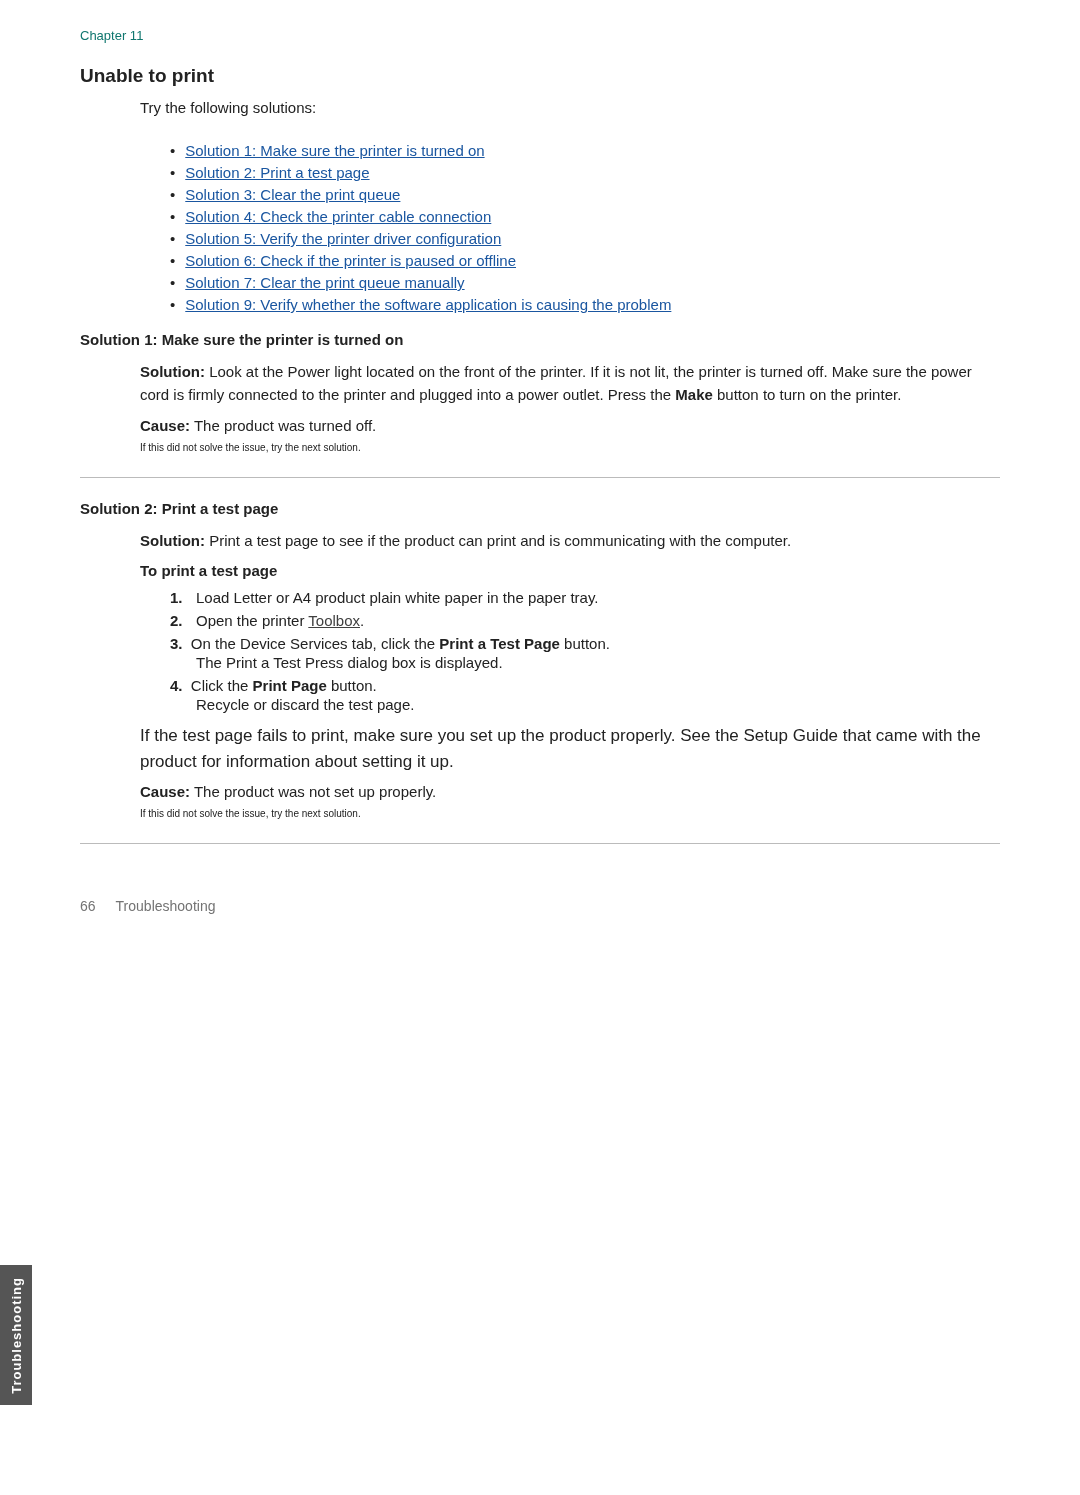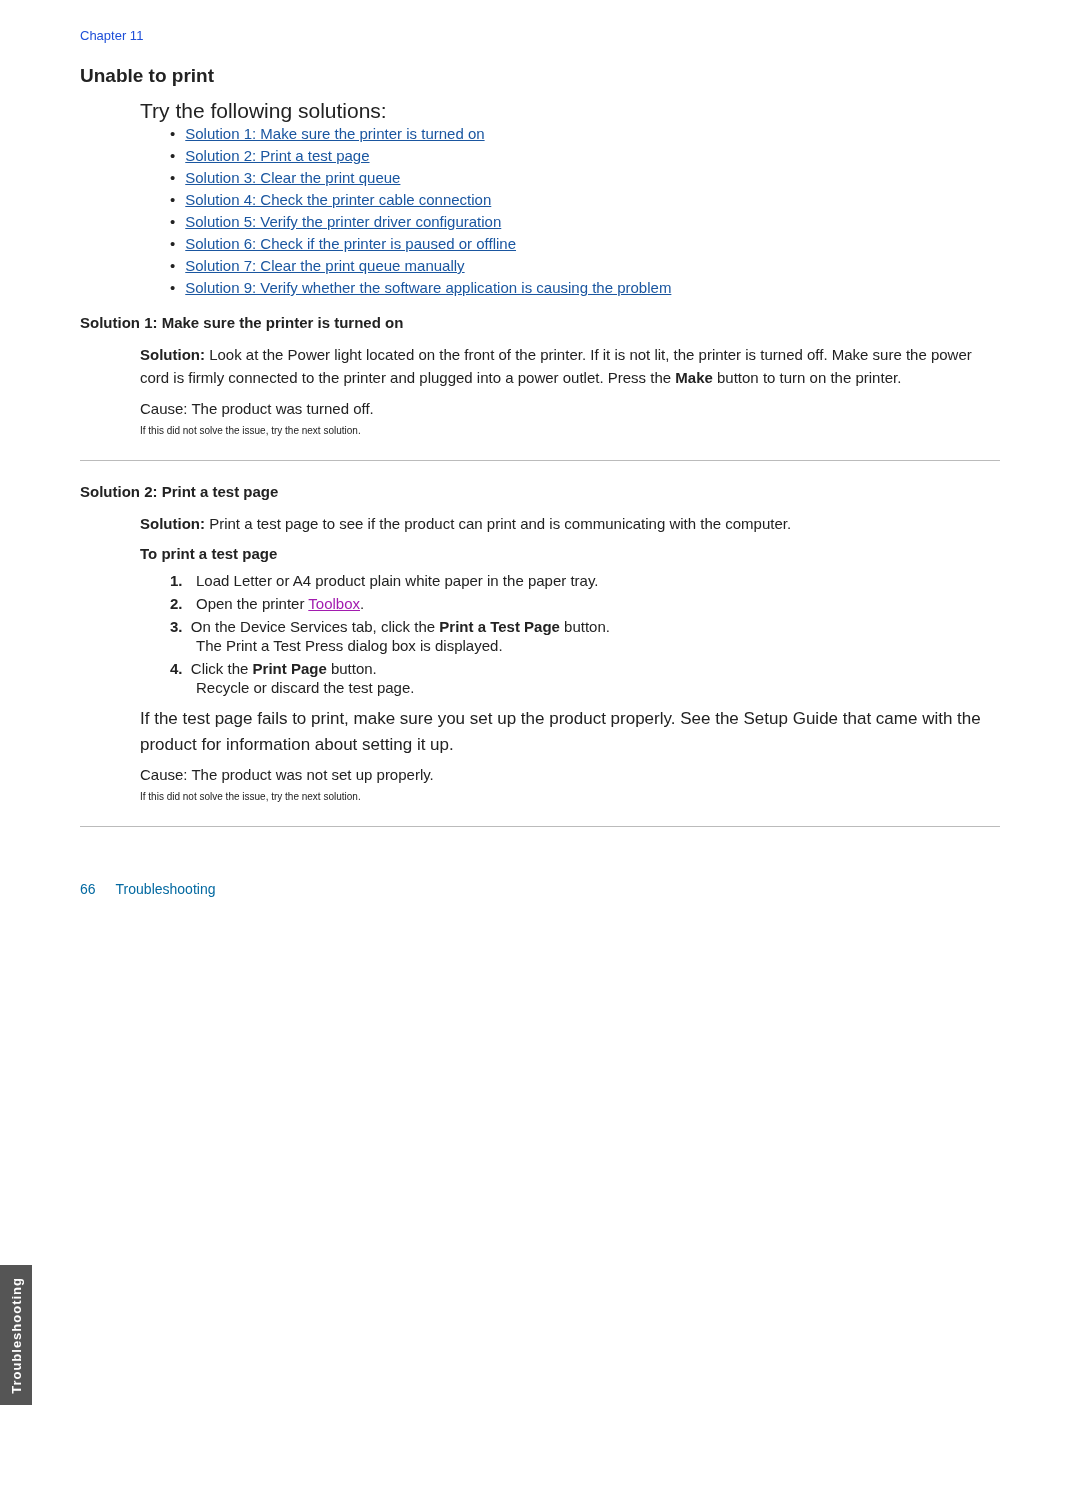--- a/index.html
+++ b/index.html
@@ -11,32 +11,32 @@
       width: 1080px;
       min-height: 1495px;
       position: relative;
     }
     .page-wrapper {
       padding: 28px 80px 80px 80px;
       position: relative;
     }
     .chapter-label {
       font-size: 13px;
-      color: #1d4ed8;
+      color: #0f766e;
       margin-bottom: 22px;
     }
     .section-title {
       font-size: 19px;
       font-weight: bold;
       margin-bottom: 12px;
     }
     .intro-text {
       margin-left: 60px;
-      margin-bottom: 2px;
-      font-size: 21px;
+      margin-bottom: 26px;
+      font-size: 15px;
     }
     .bullet-list {
       margin-left: 90px;
       margin-bottom: 18px;
       list-style: none;
     }
     .bullet-list li {
       margin-bottom: 5px;
       font-size: 15px;
       display: flex;
@@ -69,21 +69,21 @@
     }
     .solution-body .label {
       font-weight: bold;
     }
     .cause-line {
       margin-left: 60px;
       margin-bottom: 8px;
       font-size: 15px;
     }
     .cause-line .label {
-      font-weight: normal;
+      font-weight: bold;
     }
     .if-not-solved {
       margin-left: 60px;
       margin-bottom: 18px;
       font-size: 10px;
     }
     .divider {
       border: none;
       border-top: 1px solid #bbb;
       margin: 24px 0 22px 0;
@@ -104,21 +104,21 @@
       font-size: 15px;
       display: flex;
       align-items: flex-start;
     }
     .numbered-list li .num {
       font-weight: bold;
       min-width: 26px;
       flex-shrink: 0;
     }
     .numbered-list li a {
-      color: #a21caf;
+      color: #404040;
       text-decoration: underline;
       cursor: pointer;
     }
     .sub-item {
       margin-left: 26px;
       margin-top: 2px;
       font-size: 15px;
     }
     .para-indent {
       margin-left: 60px;
@@ -149,21 +149,21 @@
     }
     
     .page-footer {
       position: absolute;
       bottom: 32px;
       left: 80px;
       right: 80px;
       display: flex;
       align-items: center;
       font-size: 14px;
-      color: #0369a1;
+      color: #737373;
     }
     .page-footer .page-num {
       margin-right: 20px;
       font-size: 14px;
     }
     .page-footer .footer-label {
       font-size: 14px;
     }
   </style>
 </head>

